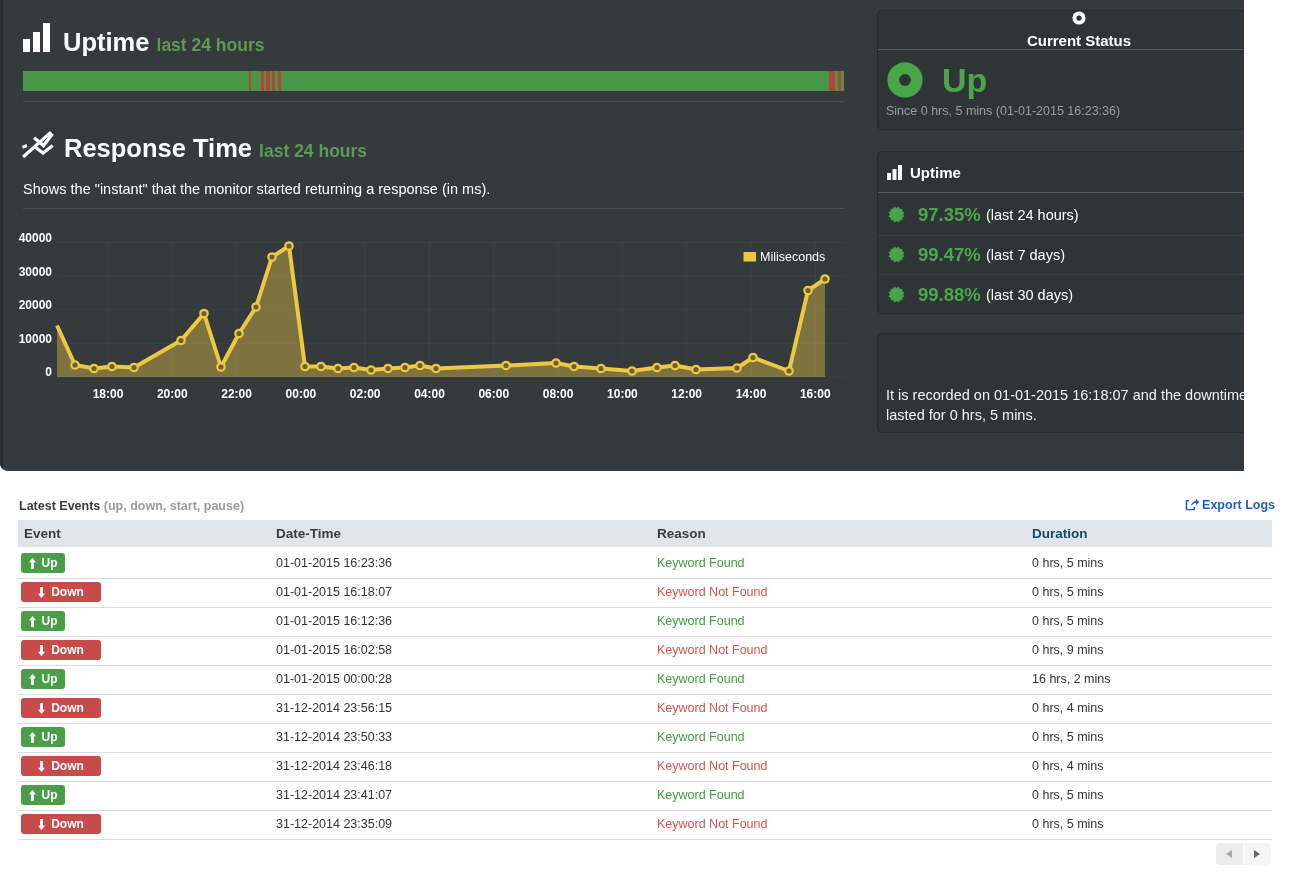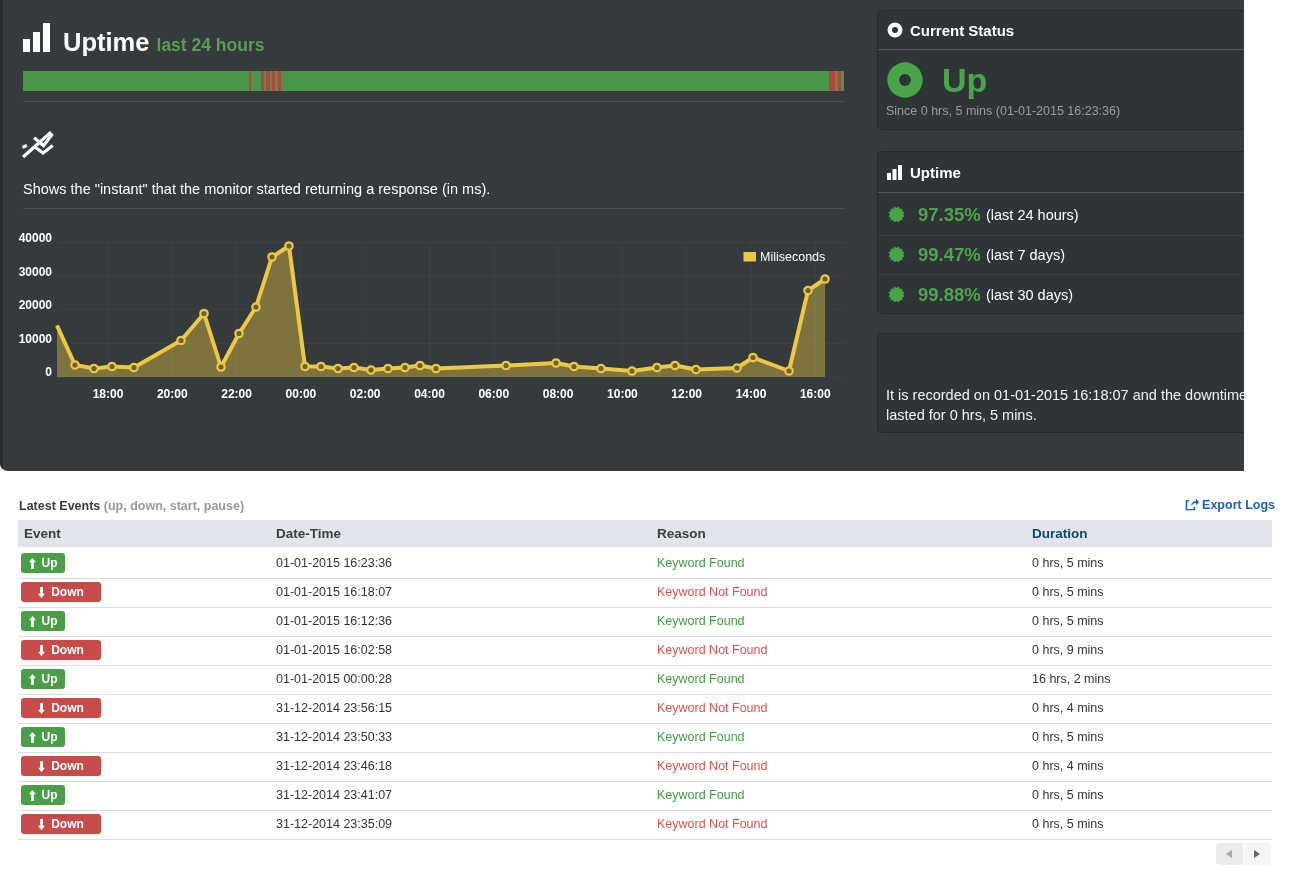--- a/index.html
+++ b/index.html
@@ -45,20 +45,21 @@
   <div class="hr" style="left:23px;top:101px;width:822px;"></div>
 
   <svg class="abs" style="left:22px;top:130px" width="32" height="29" viewBox="0 0 32 29">
     <g stroke="#fff" stroke-width="3.2" fill="none">
       <path d="M0.4 17.2 L4.9 15.6"></path>
       <path d="M1.1 27 L29 2.1"></path>
       <path d="M12.1 7.8 L21.5 15.6 L30.5 3.8"></path>
       <path d="M11.9 16.2 L21.1 23.1 L30.7 15.6"></path>
     </g>
   </svg>
+  <div class="abs" style="left:64px;top:134px;font-size:25.5px;font-weight:bold;color:#fff;">Response Time <span style="font-size:17.5px;color:#5d9b55;">last 24 hours</span></div>
   <div class="abs" style="left:23px;top:181px;font-size:14.5px;color:#fff;">Shows the "instant" that the monitor started returning a response (in ms).</div>
   <div class="hr" style="left:23px;top:208px;width:822px;"></div>
 
   <svg class="abs" style="left:0;top:0" width="870" height="470" viewBox="0 0 870 470">
     <g stroke="#3d4245" stroke-width="1">
       <line x1="57" y1="242.5" x2="846" y2="242.5"></line>
       <line x1="57" y1="276.2" x2="846" y2="276.2"></line>
       <line x1="57" y1="309.8" x2="846" y2="309.8"></line>
       <line x1="57" y1="343.4" x2="846" y2="343.4"></line>
       <line x1="57" y1="377" x2="846" y2="377"></line>
@@ -133,21 +134,21 @@
       <text x="622.4" y="398">10:00</text>
       <text x="686.7" y="398">12:00</text>
       <text x="751" y="398">14:00</text>
       <text x="815.3" y="398">16:00</text>
     </g>
     <rect x="743.5" y="252" width="12.5" height="9.5" fill="#edc843"></rect>
     <text x="760" y="261" fill="#fff" font-size="12.5" font-family="Liberation Sans,sans-serif">Miliseconds</text>
   </svg>
 
   <div class="panel" style="left:877px;top:10px;width:395px;height:120px;">
-    <div class="phead" style="height:39px;">
+    <div class="phead" style="height:39px;flex-direction:column;">
       <svg width="16" height="16" viewBox="0 0 16 16">
           <circle cx="8" cy="8" r="7.5" fill="#fff"></circle>
           <circle cx="8" cy="8" r="3" fill="#2d3134"></circle>
         </svg>
       <span class="ptitle">Current Status</span>
     </div>
     <svg class="abs" style="left:9px;top:51px;" width="36" height="36" viewBox="0 0 36 36">
       <circle cx="18" cy="18" r="17.7" fill="#48a648"></circle>
         <circle cx="18" cy="18" r="5.9" fill="#2f3336"></circle>
     </svg>

